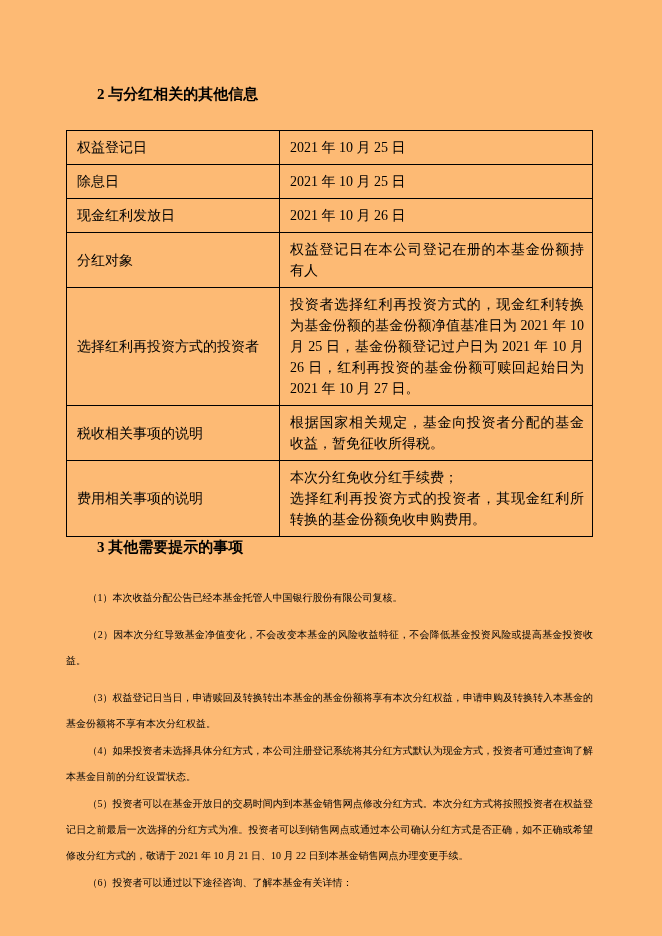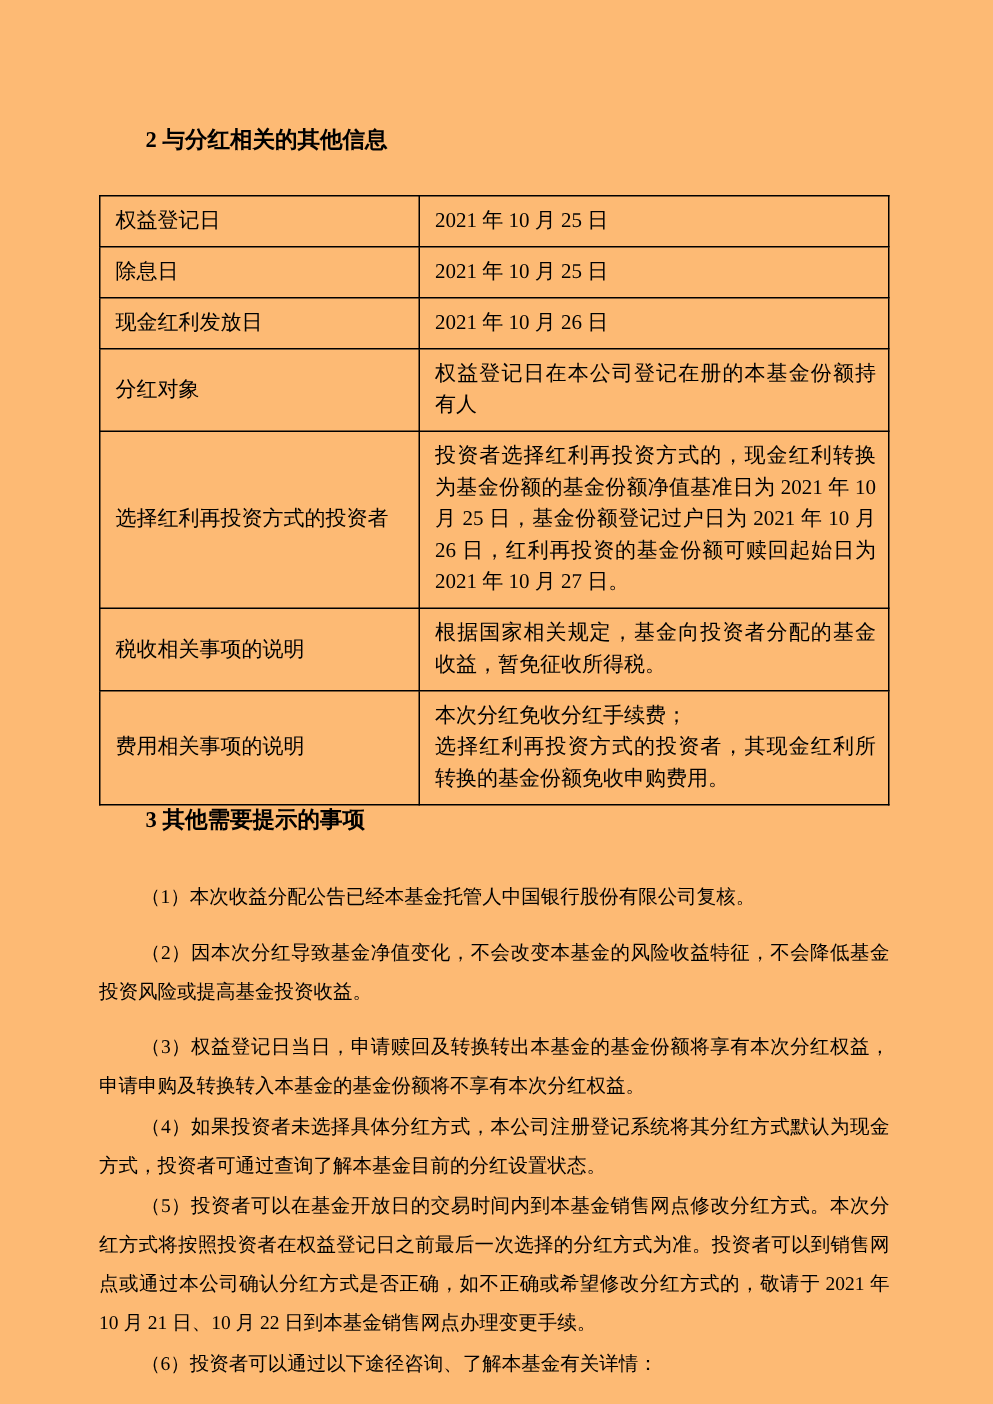--- a/index.html
+++ b/index.html
@@ -39,21 +39,21 @@
     border-radius: 14px;
   }
   table.info-table td {
     border: 1px solid #000000;
     padding: 6px 8px 6px 10px;
     vertical-align: middle;
     line-height: 21px;
   }
   td.label-cell { width: 190px; }
   td.value-cell { width: 279px; white-space: pre-line; text-align: justify; }
-  .paragraphs { font-size: 13px; }
+  .paragraphs { font-size: 10px; }
   .para {
     text-indent: 2.15em;
     line-height: 26px;
     text-align: justify;
     margin-bottom: 1px;
   }
   .para.extra-space { margin-bottom: 11px; }
 </style>
 </head>
 <body>

